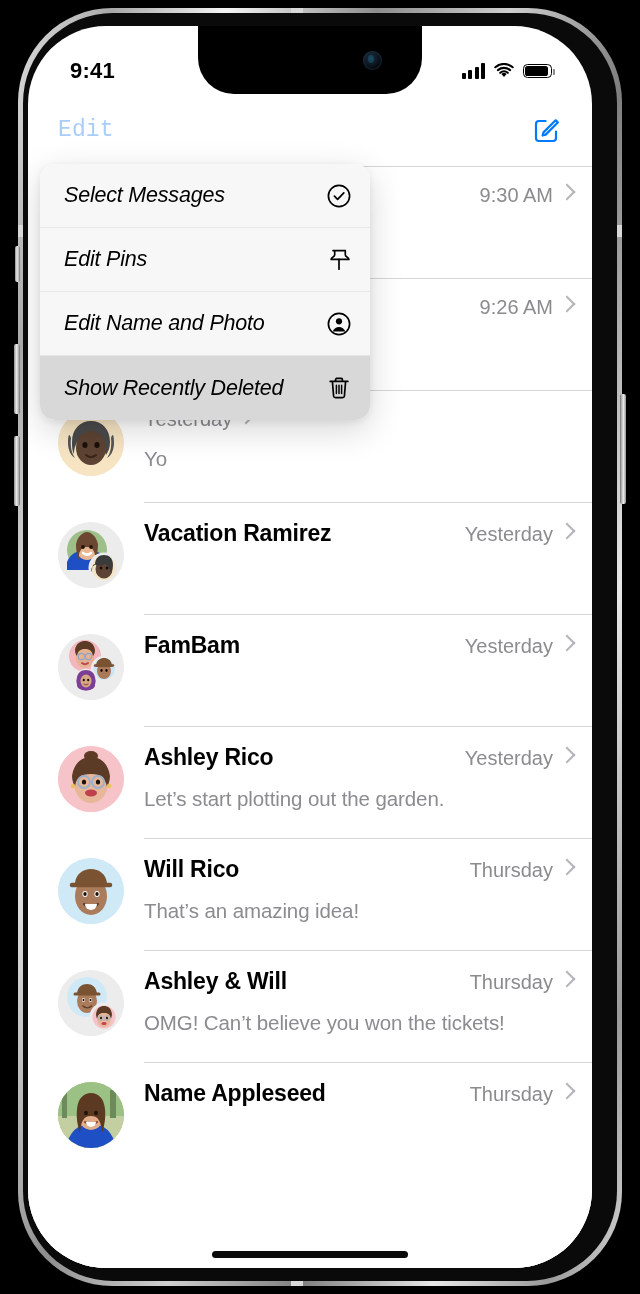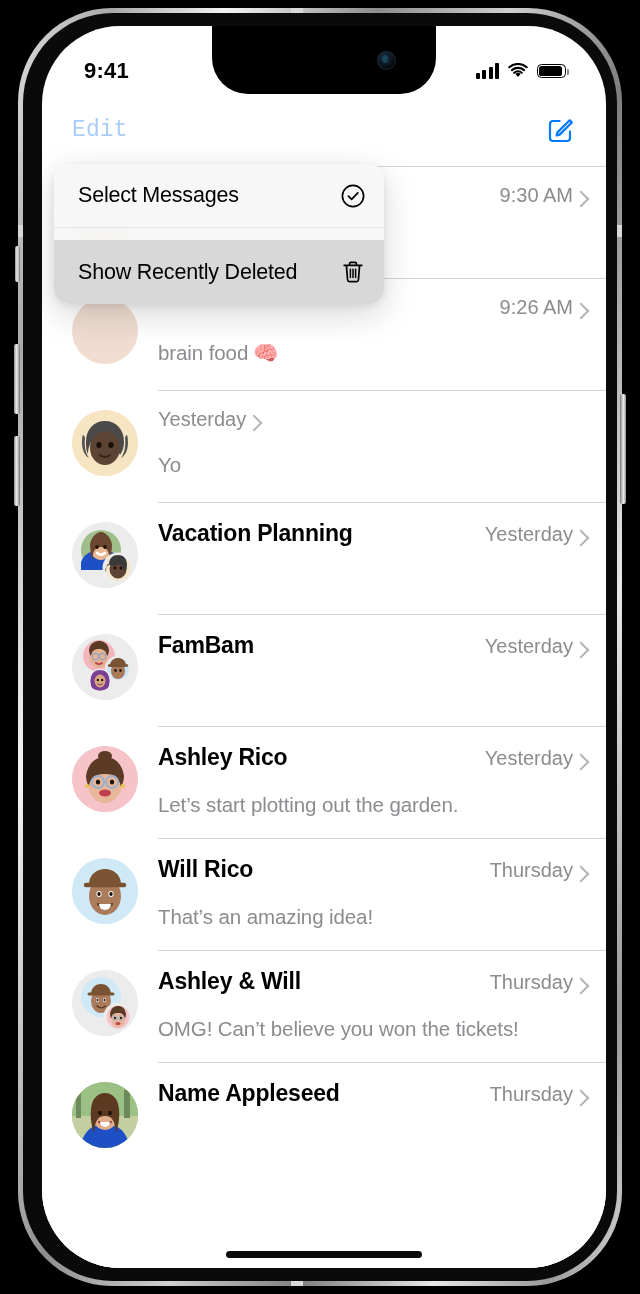--- a/index.html
+++ b/index.html
@@ -12,21 +12,21 @@
   .bezel-outer {
     position:absolute; left:18px; top:8px; width:604px; height:1278px;
     border-radius:94px;
     background:linear-gradient(105deg,#dedede 0%,#a9a9a9 10%,#f4f4f4 22%,#8d8d8d 38%,#cfcfcf 52%,#7e7e7e 66%,#e8e8e8 80%,#9a9a9a 92%,#d5d5d5 100%);
   }
   .bezel-inner {
     position:absolute; left:23px; top:13px; width:594px; height:1268px;
     border-radius:90px; background:#0a0a0a;
   }
   .screen {
-    position:absolute; left:42px; top:26px; width:564px; height:1242px;
+    position:absolute; left:28px; top:26px; width:564px; height:1242px;
     border-radius:78px; overflow:hidden;
     background:#ffffff;
   }
 
   
   .btn-side { position:absolute; background:linear-gradient(90deg,#8f8f8f,#e9e9e9 40%,#bdbdbd 70%,#6f6f6f); border-radius:2px; }
   .btn-silent { left:15px; top:246px; width:5px; height:36px; }
   .btn-volup  { left:14px; top:344px; width:6px; height:70px; }
   .btn-voldn  { left:14px; top:436px; width:6px; height:70px; }
   .btn-power  { right:14px; top:394px; width:6px; height:110px; background:linear-gradient(270deg,#8f8f8f,#e9e9e9 40%,#bdbdbd 70%,#6f6f6f); border-radius:2px; position:absolute;}
@@ -81,46 +81,47 @@
   .list { position:absolute; top:140px; left:0; width:100%; bottom:0; z-index:10; background:#fff;}
   .row { position:relative; display:flex; align-items:flex-start; padding:14px 22px 14px 30px; height:112px;}
   .row + .row::before, .row::before {
     content:""; position:absolute; left:116px; right:0; top:0; height:1px; background:#d6d6d6;
   }
   .row:first-child::before { background:#d6d6d6; }
   .avatar { width:66px; height:66px; border-radius:50%; flex:0 0 66px; margin-top:6px; position:relative; overflow:hidden;}
   .rowbody { flex:1; padding-left:20px; padding-top:4px; min-width:0;}
   .rowtop { display:flex; align-items:baseline; justify-content:space-between; gap:10px;}
   .rname { font-size:23px; font-weight:700; color:#000; letter-spacing:-.2px; white-space:nowrap;}
-  .rmeta { display:flex; align-items:flex-end; gap:2px; flex:0 0 auto;}
+  .rmeta { display:flex; align-items:flex-start; gap:8px; flex:0 0 auto;}
   .rtime { font-size:20px; color:#8b8b90; white-space:nowrap;}
   .chev { width:9px; height:16px; position:relative; flex:0 0 9px;}
   .chev::before{ content:""; position:absolute; left:0; top:2px; width:10px; height:10px;
     border-top:2.4px solid #b5b5ba; border-right:2.4px solid #b5b5ba; transform:rotate(45deg);}
-  .rprev { font-size:20.5px; color:#8b8b90; margin-top:22px; white-space:nowrap; overflow:hidden; text-overflow:ellipsis; letter-spacing:-.1px;}
+  .rprev { font-size:20.5px; color:#8b8b90; margin-top:16px; white-space:nowrap; overflow:hidden; text-overflow:ellipsis; letter-spacing:-.1px;}
 
   
   .row-hidden .rowbody { padding-top:4px; }
 
   
   .menu {
     position:absolute; left:12px; top:138px; width:330px;
     border-radius:15px; overflow:hidden; z-index:50;
     background:rgba(246,246,246,0.88);
     backdrop-filter:blur(22px); -webkit-backdrop-filter:blur(22px);
     box-shadow:0 10px 34px rgba(0,0,0,.16), 0 2px 8px rgba(0,0,0,.08);
+    font-style:italic;
   }
   .mitem {
     display:flex; align-items:center; justify-content:space-between;
     padding:0 18px 0 24px; height:64px;
     border-bottom:1px solid rgba(0,0,0,.07);
     background:rgba(247,247,247,0.80);
   }
   .mitem:last-child { border-bottom:none; }
-  .mitem.highlight { background:rgba(214,214,214,0.92);margin-top:12px; }
+  .mitem.highlight { background:rgba(214,214,214,0.92); }
   .mlabel { font-size:21.5px; color:#000; letter-spacing:-.2px;}
   .micon { width:26px; height:26px; position:relative; flex:0 0 26px;}
 
   
   .home-ind {
     position:absolute; bottom:10px; left:50%; transform:translateX(-50%);
     width:196px; height:7px; background:#0b0b0b; border-radius:4px; z-index:55;
   }
   .bottom-fade { position:absolute; bottom:0; left:0; width:100%; height:38px; background:#fff; z-index:52;}
   svg { display:block; }
@@ -248,21 +249,21 @@
             <path d="M25 31c2.5 2 5.5 2 8 0" stroke="#fff" stroke-width="2.6" fill="none" stroke-linecap="round"></path>
             <circle cx="46" cy="46" r="14" fill="#f3e6cb" stroke="#ececec" stroke-width="3"></circle>
             <ellipse cx="46" cy="47" rx="8.5" ry="9.5" fill="#5d4333"></ellipse>
             <path d="M37 43c0-7 4-10 9-10s9 3 9 10c0 3-1 5-2 7-2-5-3-7-6-8-3 2-7 2-11 0-2 2-2 5-2 8-1-2-1-5 3-7z" fill="#3a3a3a"></path>
             <ellipse cx="43" cy="46" rx="1.3" ry="1.5" fill="#120b05"></ellipse>
             <ellipse cx="49" cy="46" rx="1.3" ry="1.5" fill="#120b05"></ellipse>
           </svg>
         </div>
         <div class="rowbody">
           <div class="rowtop">
-            <div class="rname">Vacation Planning</div>
+            <div class="rname">Vacation Ramirez</div>
             <div class="rmeta">
               <div class="rtime">Yesterday</div>
               <div class="chev"></div>
             </div>
           </div>
         </div>
       </div>
 
       <div class="row">
         <div class="avatar" style="background:#ececec;">
@@ -426,21 +427,40 @@
       <div class="mitem">
         <span class="mlabel">Select Messages</span>
         <span class="micon">
           <svg width="26" height="26" viewBox="0 0 26 26">
             <circle cx="13" cy="13" r="10.6" fill="none" stroke="#000" stroke-width="1.7"></circle>
             <path d="M8.4 13.2 11.6 16.4 17.8 9.8" fill="none" stroke="#000" stroke-width="1.7" stroke-linecap="round" stroke-linejoin="round"></path>
           </svg>
         </span>
       </div>
 
-
+      <div class="mitem">
+        <span class="mlabel">Edit Pins</span>
+        <span class="micon">
+          <svg width="26" height="26" viewBox="0 0 26 26">
+            <path d="M7 3.6h12M8.7 3.6v4.2c0 1.1-.6 1.7-1.7 2.2-1.2.6-1.9 1.3-1.9 2.4h17.8c0-1.1-.7-1.8-1.9-2.4-1.1-.5-1.7-1.1-1.7-2.2V3.6" fill="none" stroke="#000" stroke-width="1.7" stroke-linecap="round" stroke-linejoin="round"></path>
+            <path d="M13 12.4v9.8" stroke="#000" stroke-width="1.7" stroke-linecap="round"></path>
+          </svg>
+        </span>
+      </div>
+
+      <div class="mitem">
+        <span class="mlabel">Edit Name and Photo</span>
+        <span class="micon">
+          <svg width="26" height="26" viewBox="0 0 26 26">
+            <circle cx="13" cy="13" r="10.6" fill="none" stroke="#000" stroke-width="1.7"></circle>
+            <circle cx="13" cy="10.3" r="3.1" fill="#000"></circle>
+            <path d="M6.6 20.6c1.1-3.1 3.6-4.7 6.4-4.7s5.3 1.6 6.4 4.7" fill="#000"></path>
+          </svg>
+        </span>
+      </div>
 
       <div class="mitem highlight">
         <span class="mlabel">Show Recently Deleted</span>
         <span class="micon">
           <svg width="26" height="26" viewBox="0 0 26 26">
             <path d="M4.2 6.4h17.6" stroke="#000" stroke-width="1.7" stroke-linecap="round"></path>
             <path d="M9.6 6.4V4.6c0-.7.5-1.2 1.2-1.2h4.4c.7 0 1.2.5 1.2 1.2v1.8" fill="none" stroke="#000" stroke-width="1.7"></path>
             <path d="M6.4 6.4 7.6 21c.1 1 .8 1.7 1.8 1.7h7.2c1 0 1.7-.7 1.8-1.7L19.6 6.4" fill="none" stroke="#000" stroke-width="1.7" stroke-linejoin="round"></path>
             <path d="M10.4 10.2v8.4M13 10.2v8.4M15.6 10.2v8.4" stroke="#000" stroke-width="1.5" stroke-linecap="round"></path>
           </svg>

